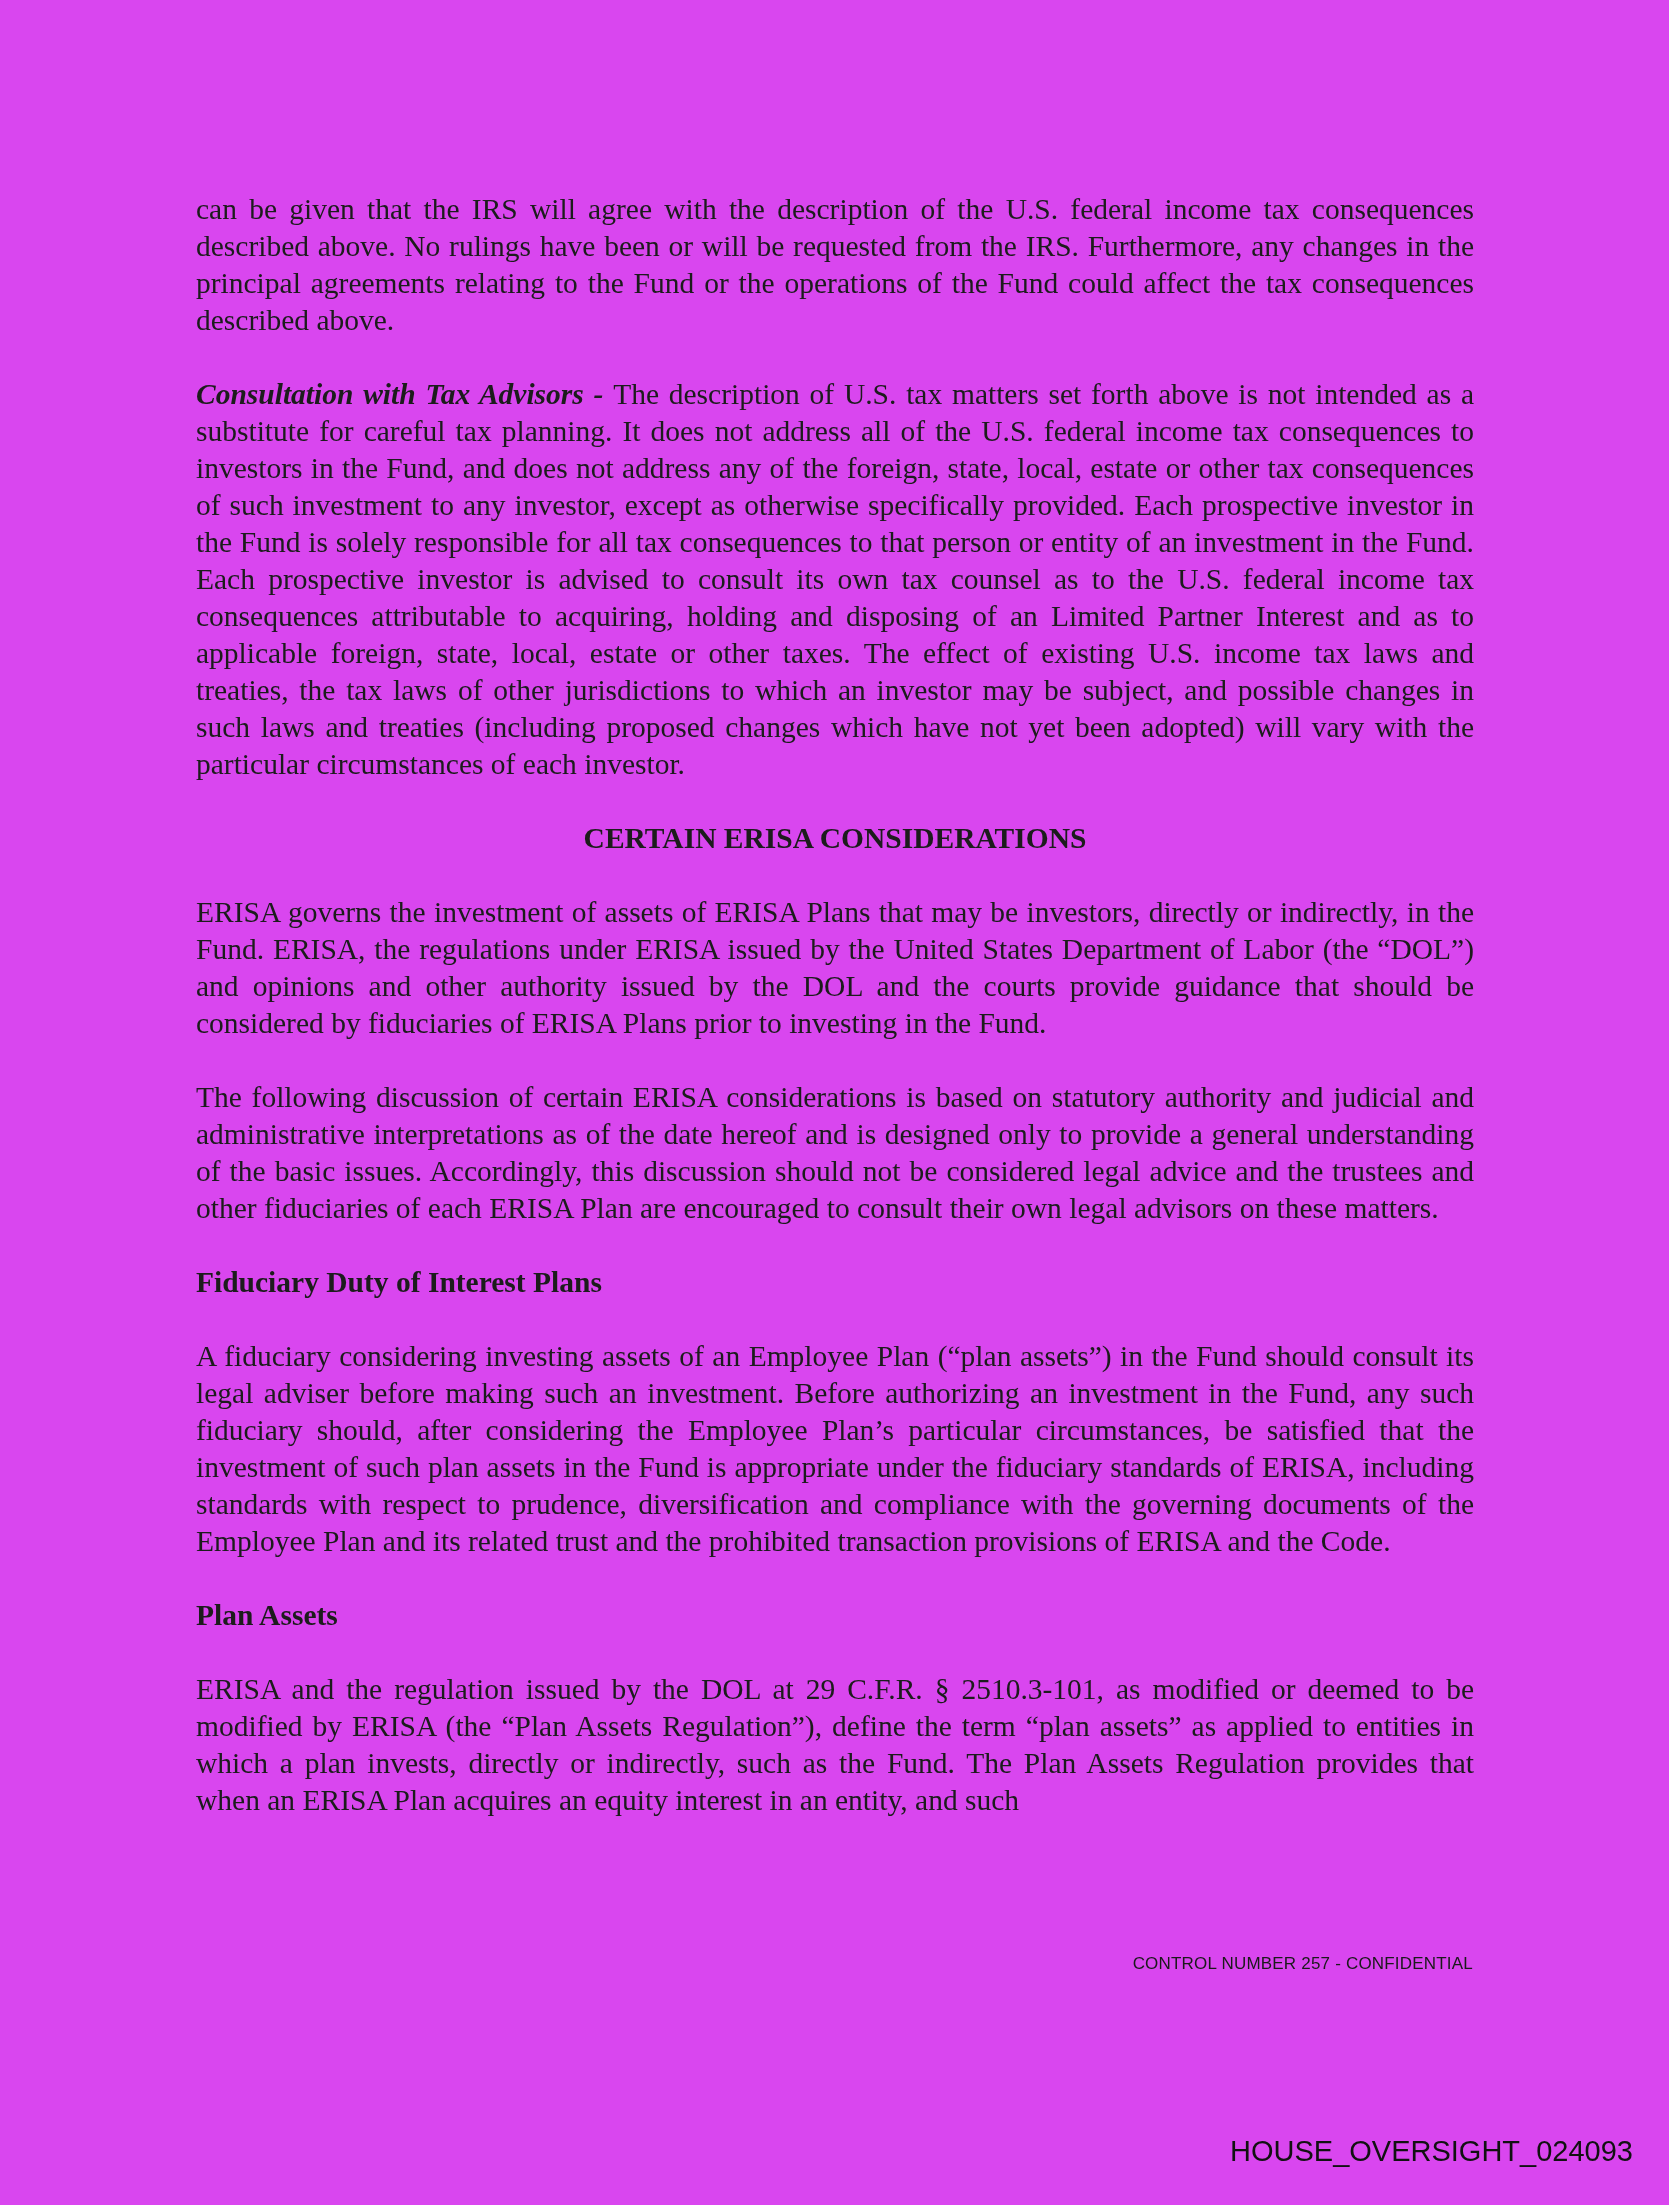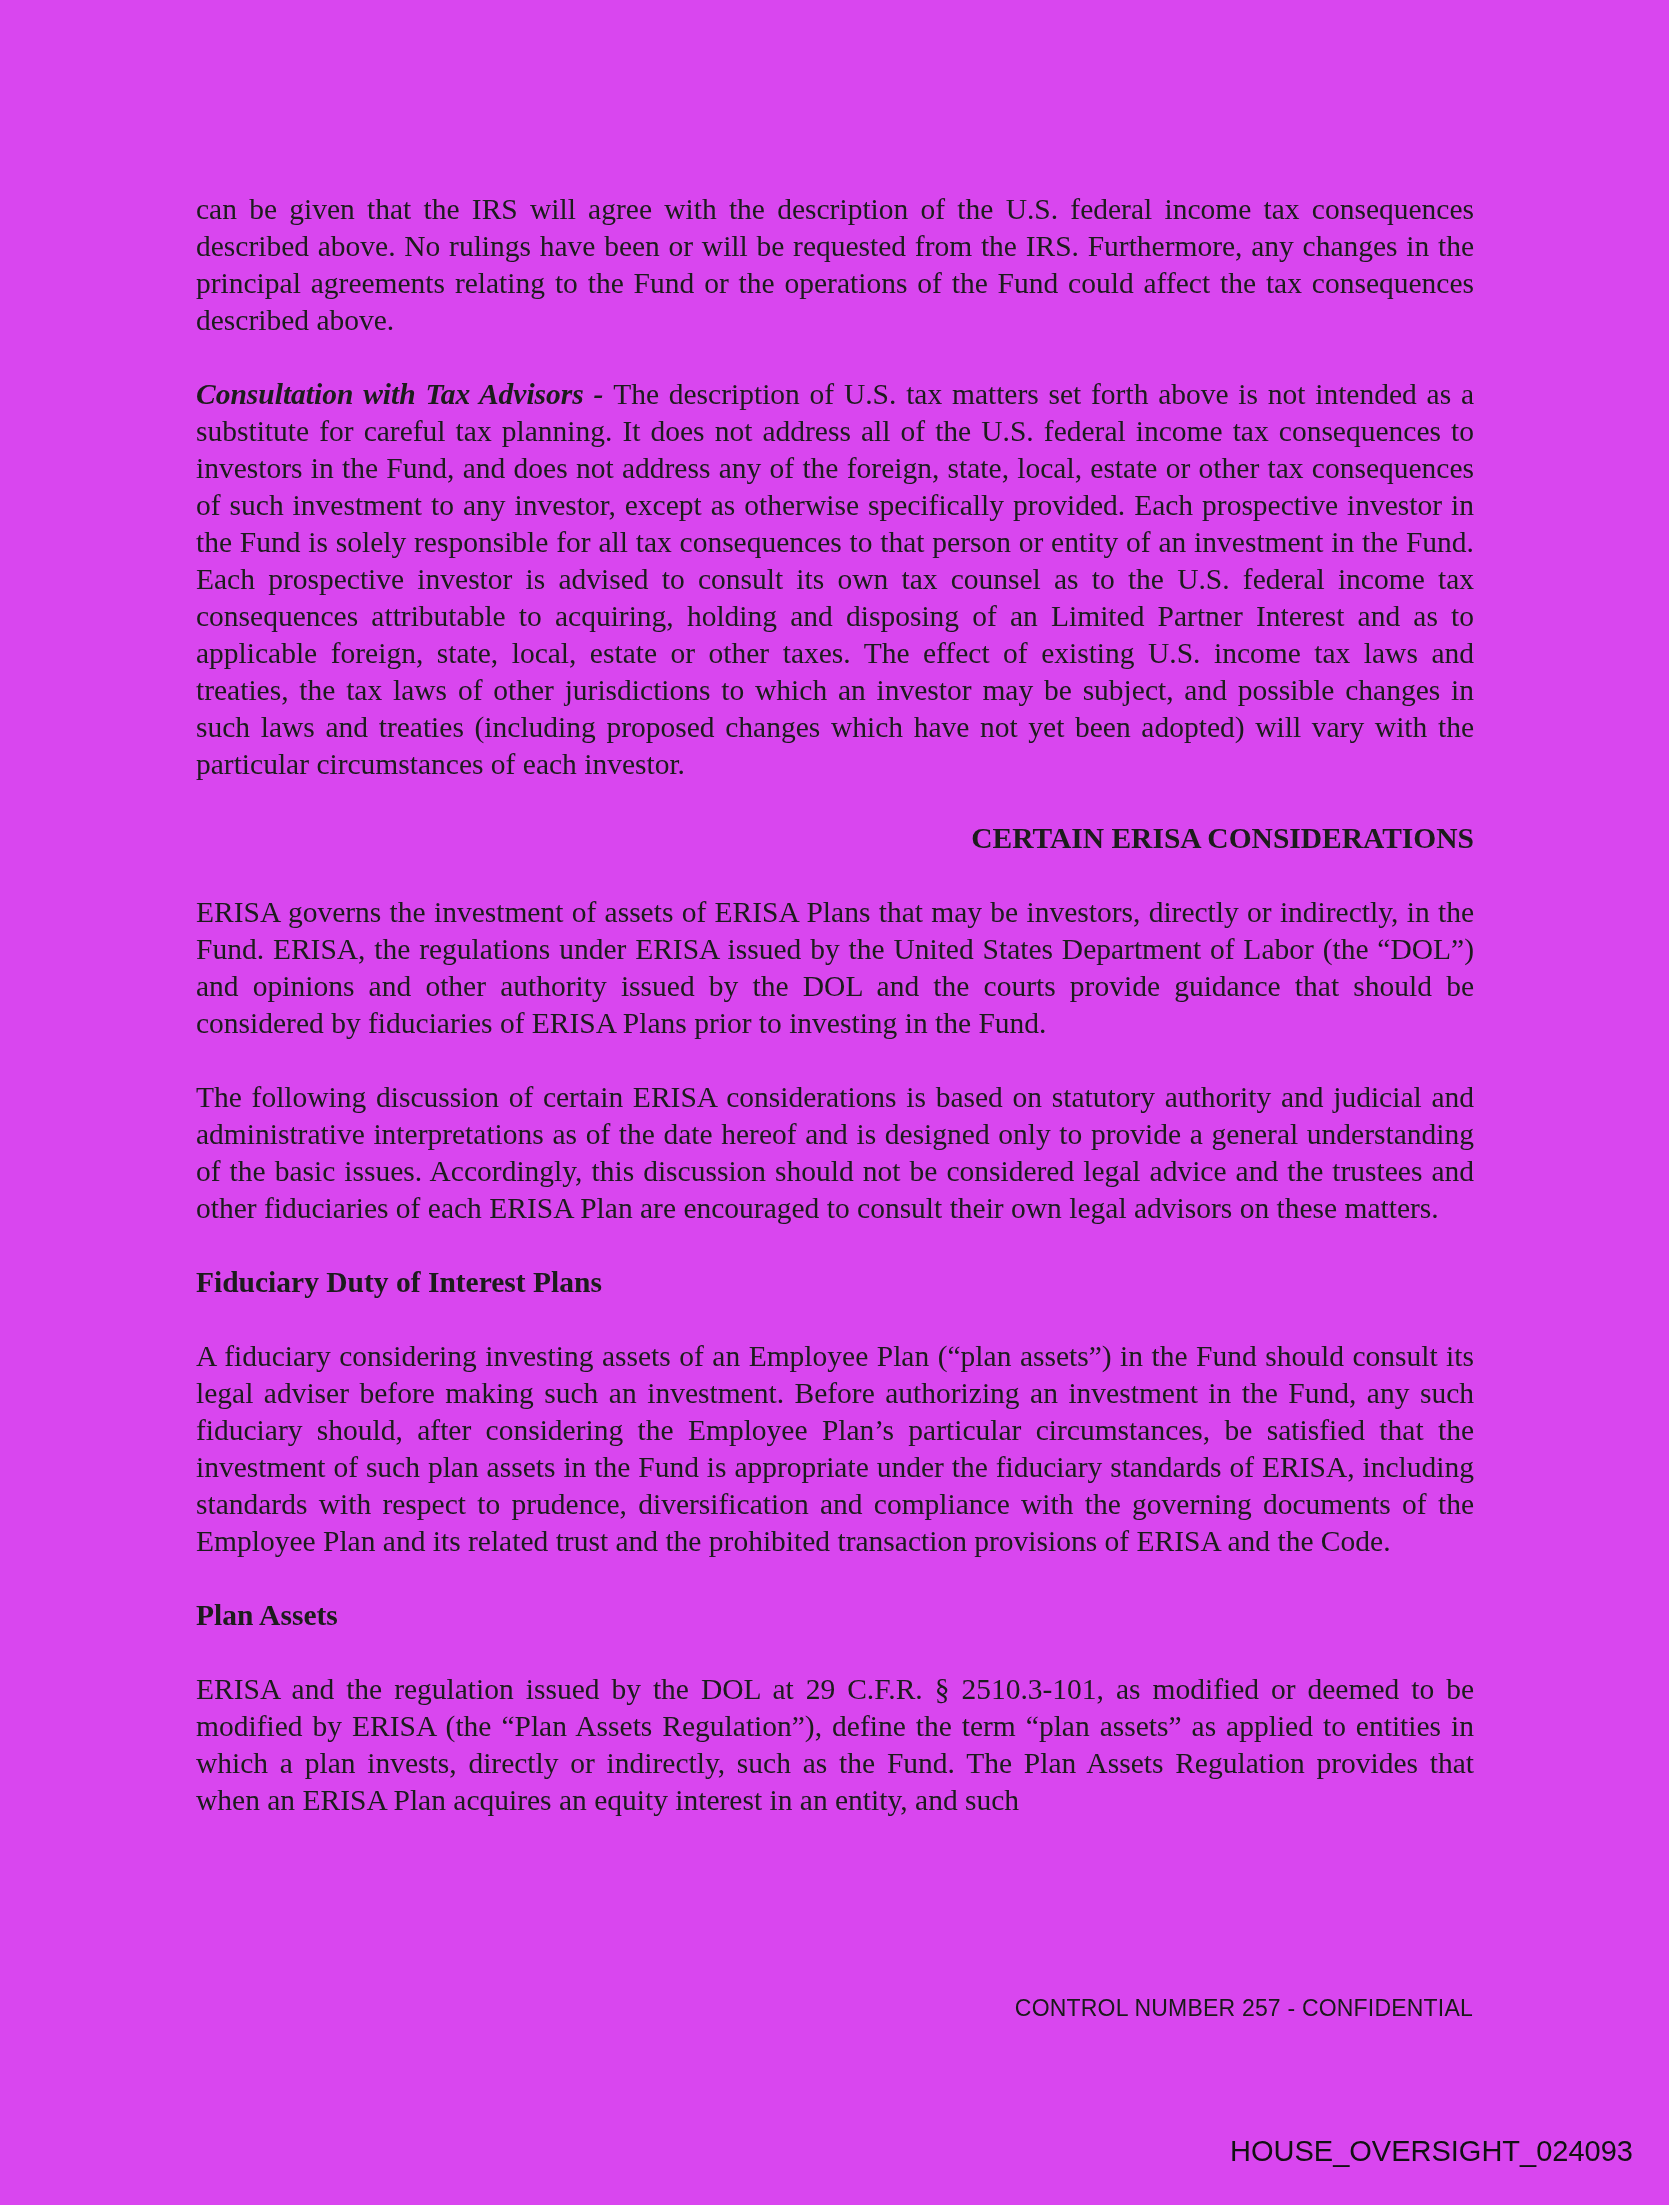--- a/index.html
+++ b/index.html
@@ -32,21 +32,21 @@
     color: #1c1c1c;
   }
   .lead-in {
     font-weight: bold;
     font-style: italic;
   }
   .heading {
     font-size: 29.5px;
     line-height: 37px;
     font-weight: bold;
-    text-align: right;
+    text-align: center;
     margin-bottom: 37px;
     color: #1c1c1c;
   }
   .subheading {
     font-size: 29.5px;
     line-height: 37px;
     font-weight: bold;
     text-align: left;
     margin-bottom: 37px;
     color: #1c1c1c;
@@ -57,24 +57,24 @@
     left: 196px;
     width: 1278px;
     text-align: center;
     font-size: 29.5px;
     line-height: 33px;
     font-family: "Liberation Serif", serif;
     color: #1c1c1c;
   }
   .footer-control {
     position: absolute;
-    top: 1997px;
+    top: 1952px;
     right: 196px;
     font-family: "Liberation Sans", sans-serif;
-    font-size: 23px;
+    font-size: 17px;
     line-height: 23.6px;
     letter-spacing: 0.2px;
     color: #1a1a1a;
   }
   .bates {
     position: absolute;
     top: 2135px;
     right: 36px;
     font-family: "Liberation Sans", sans-serif;
     font-size: 29px;

